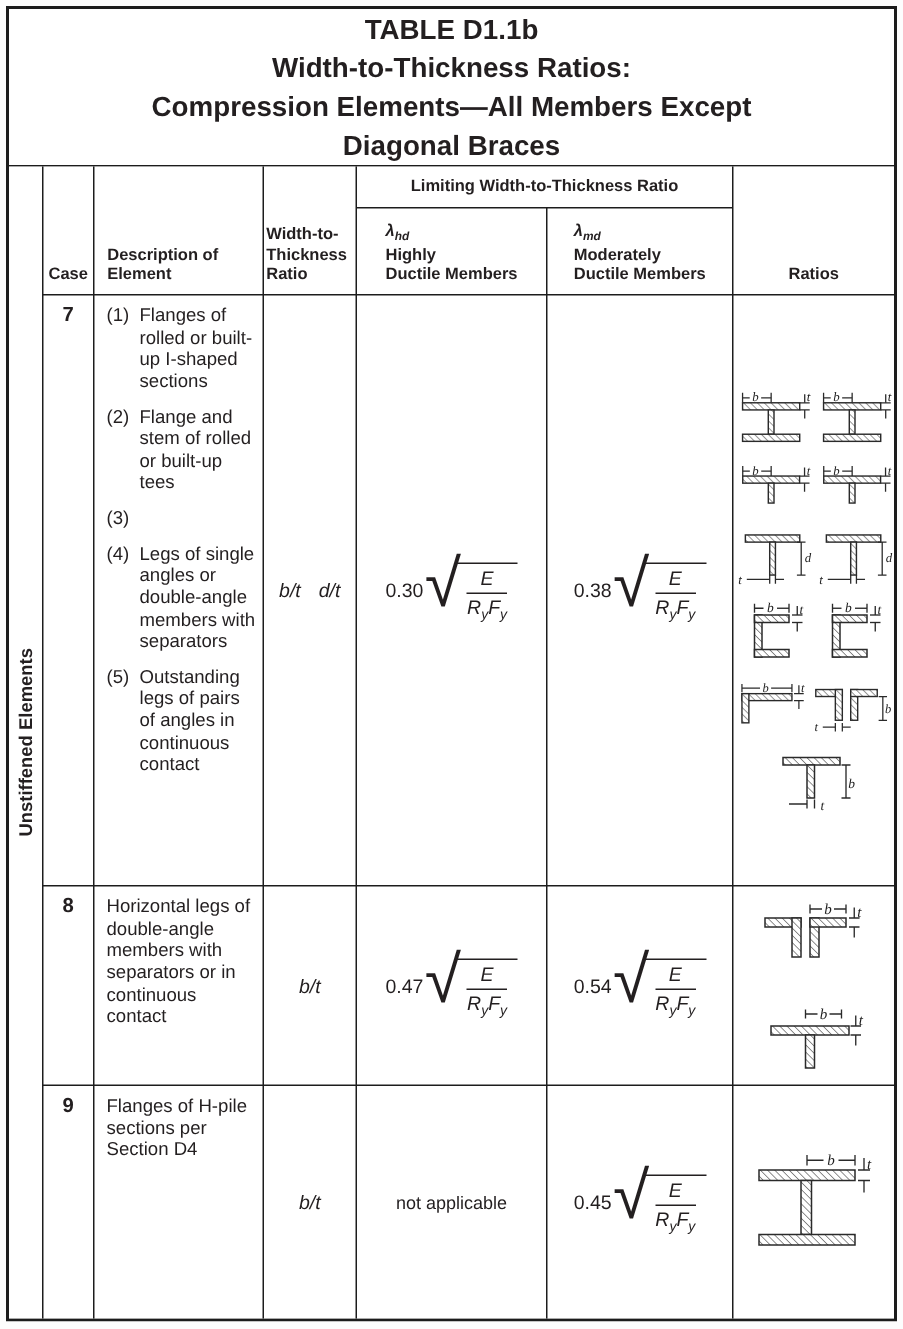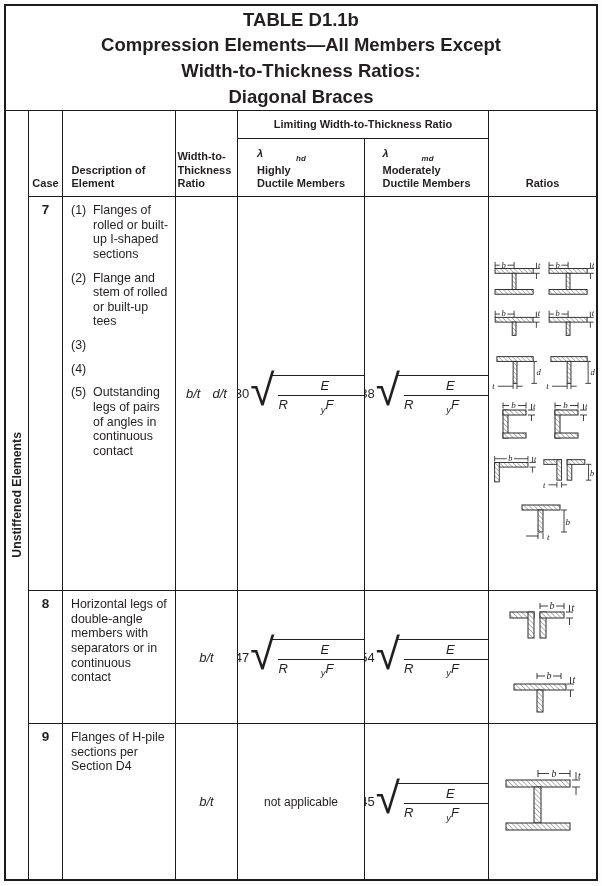--- a/index.html
+++ b/index.html
@@ -14,21 +14,21 @@
         grid-template-columns:22px 33px 112px 61px 126px 123px 1fr;
         grid-template-rows:27px 57px 393px 132px 155px;
         gap:1px;background:#1c1c1c;}
   .cell{background:#fff;overflow:hidden;position:relative;}
   .hdr{font-weight:bold;font-size:11px;text-align:left;line-height:1.25;}
   .bottomed{display:flex;align-items:flex-end;justify-content:center;padding-bottom:5px;}
   .centered{display:flex;align-items:center;justify-content:center;}
   .side{display:flex;align-items:center;justify-content:center;}
   .side span{writing-mode:vertical-rl;transform:rotate(180deg);font-weight:bold;font-size:12.3px;white-space:nowrap;}
   .lam{font-style:italic;}
-  sub{font-size:0.72em;margin-left:33px;}
+  sub{font-size:0.72em;}
   .casenum{font-weight:bold;font-size:13.5px;text-align:center;padding-top:5px;}
   .desc{font-size:12.4px;line-height:1.18;padding:6px 4px 4px 8px;}
   .desc .item{display:grid;grid-template-columns:21px 1fr;column-gap:1px;margin-bottom:9px;}
   .ratio{font-style:italic;font-size:13px;display:flex;flex-direction:row;
          align-items:center;justify-content:center;gap:12px;}
   
   .fcell{display:flex;align-items:center;justify-content:center;font-size:13px;}
   .formula{display:flex;align-items:flex-start;}
   .coeff{margin:14px 1px 0 0;}
   .rad{font-size:44px;line-height:34px;font-weight:400;margin-right:-3px;transform:translateY(1px);}
@@ -58,22 +58,22 @@
       <rect width="3.4" height="3.4" fill="#fff"></rect>
       <line x1="0" y1="0" x2="0" y2="3.4" stroke="#6a6a6a" stroke-width="1"></line>
     </pattern>
   </defs>
 </svg>
 
 <div class="page">
 
   <div class="title">
     <div>TABLE D1.1b</div>
+    <div>Width-to-Thickness Ratios:</div>
     <div>Compression Elements—All Members Except</div>
-    <div>Width-to-Thickness Ratios:</div>
     <div>Diagonal Braces</div>
   </div>
 
   <div class="grid">
 
     <div class="cell side" style="grid-column:1;grid-row:1/6;">
       <span>Unstiffened Elements</span>
     </div>
 
     <div class="cell hdr bottomed" style="grid-column:3;grid-row:1/3;">
@@ -115,20 +115,21 @@
       </div>
       <div class="item">
         <span>(2)</span>
         <span>Flange and stem of rolled or built-up tees</span>
       </div>
       <div class="item">
         <span>(3)</span>
       </div>
       <div class="item">
         <span>(4)</span>
+        <span>Legs of single angles or double-angle members with separators</span>
       </div>
       <div class="item">
         <span>(5)</span>
         <span>Outstanding legs of pairs of angles in continuous contact</span>
       </div>
     </div>
 
     <div class="cell ratio" style="grid-column:4;grid-row:3;">
       <span>b/t</span>
       <span>d/t</span>

